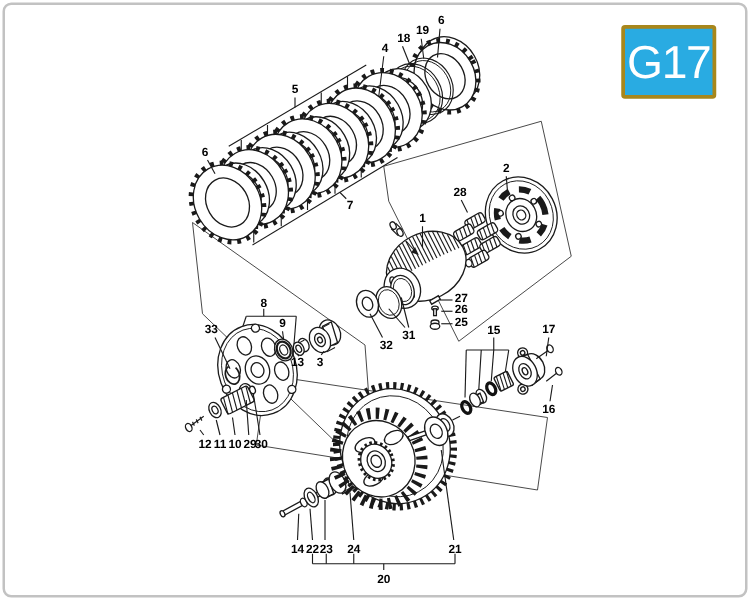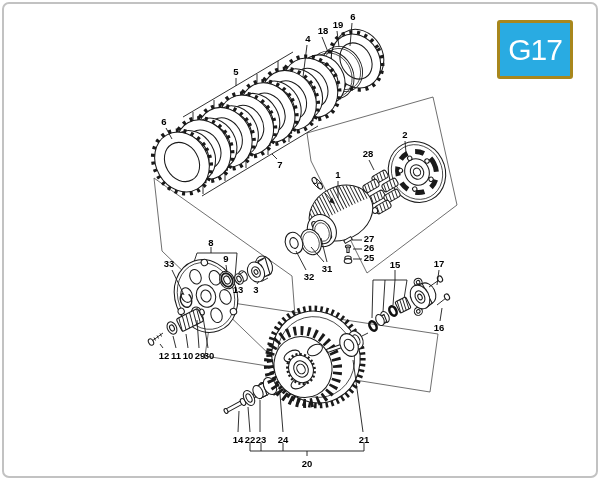--- a/index.html
+++ b/index.html
@@ -3,21 +3,21 @@
 <meta charset="utf-8">
 <style>
   html,body{margin:0;padding:0;background:#fff;}
   .stage{position:relative;width:600px;height:480px;background:#fff;overflow:hidden;
          font-family:"Liberation Sans",sans-serif;}
   .card{position:absolute;left:2px;top:2px;right:2px;bottom:2px;
         border:2.5px solid #c2c2c2;border-radius:7px;background:#fff;}
   .badge{position:absolute;left:497px;top:20px;width:70px;height:53px;
          border:3px solid #a8871c;border-radius:3px;background:#29abe2;
          display:flex;align-items:center;justify-content:center;}
-  .badge span{color:#fff;font-size:30px;font-weight:400;letter-spacing:-1px;
+  .badge span{color:#fff;font-size:37px;font-weight:400;letter-spacing:-1px;
               font-family:"Liberation Sans",sans-serif;line-height:1;}
   svg{position:absolute;left:0;top:0;}
   .construction{fill:none;stroke:#4a4a4a;stroke-width:0.8;}
   .leader{stroke:#1a1a1a;stroke-width:0.9;fill:none;}
   .plate{fill:#fff;stroke:#1a1a1a;stroke-width:1.05;}
   .thin{fill:none;stroke:#1a1a1a;stroke-width:0.7;}
   .ln{fill:none;stroke:#1a1a1a;stroke-width:0.9;}
   .teeth{fill:none;stroke:#1a1a1a;stroke-width:4.5;stroke-dasharray:3 4.6;}
   .teeth2{fill:none;stroke:#1a1a1a;stroke-width:6;stroke-dasharray:2.5 3.2;}
   .fingers{fill:none;stroke:#1a1a1a;stroke-width:9;stroke-dasharray:2.8 4.2;}

